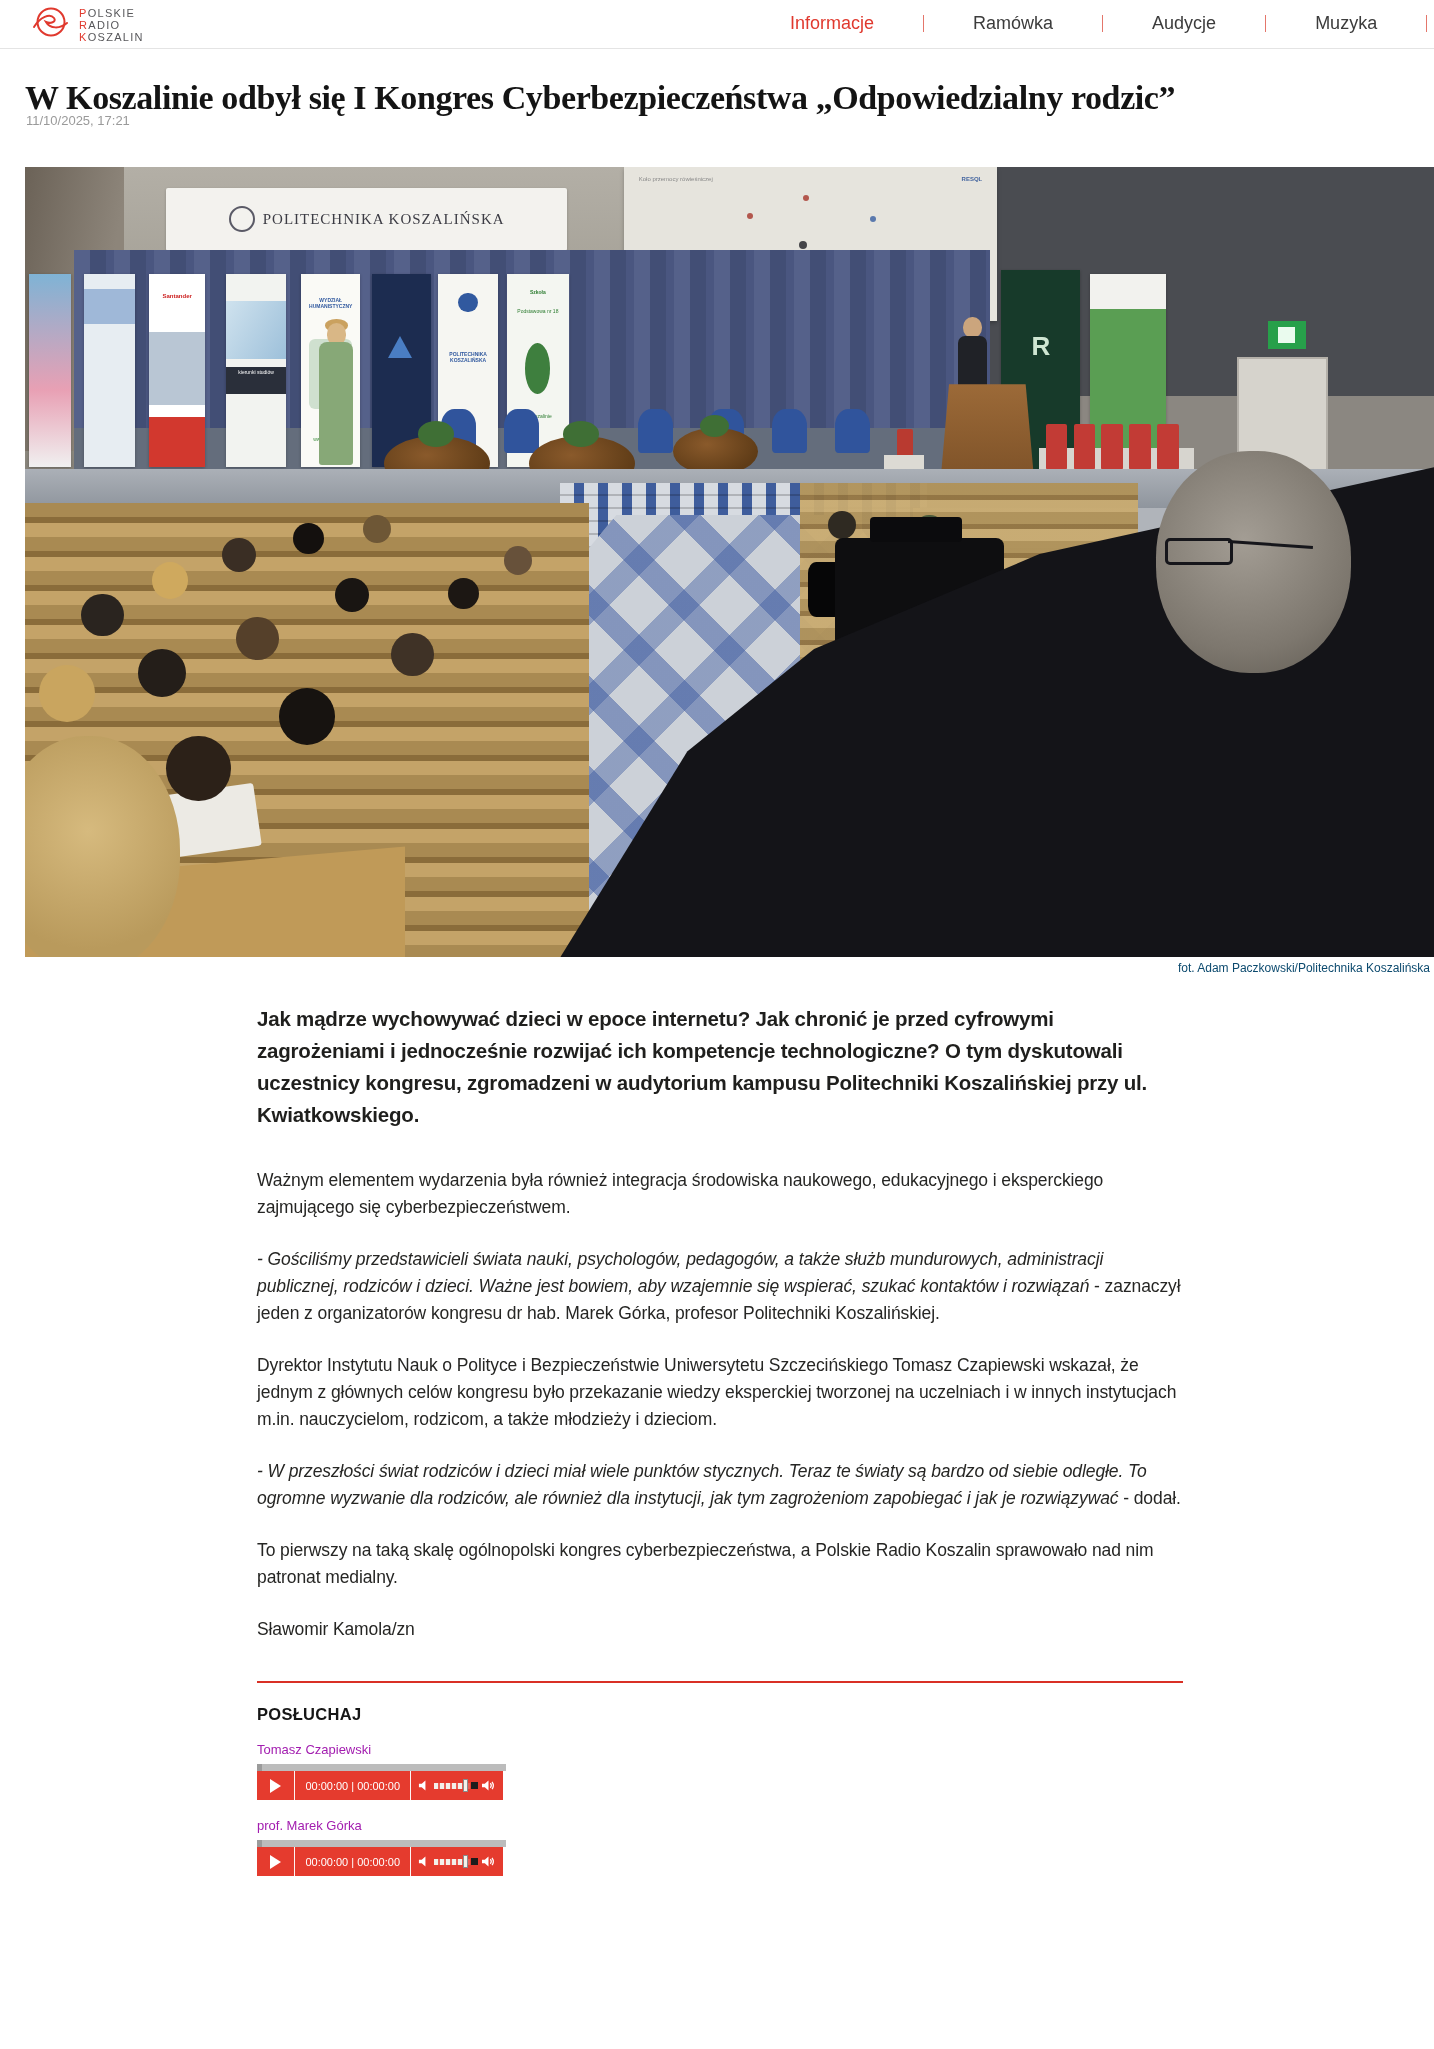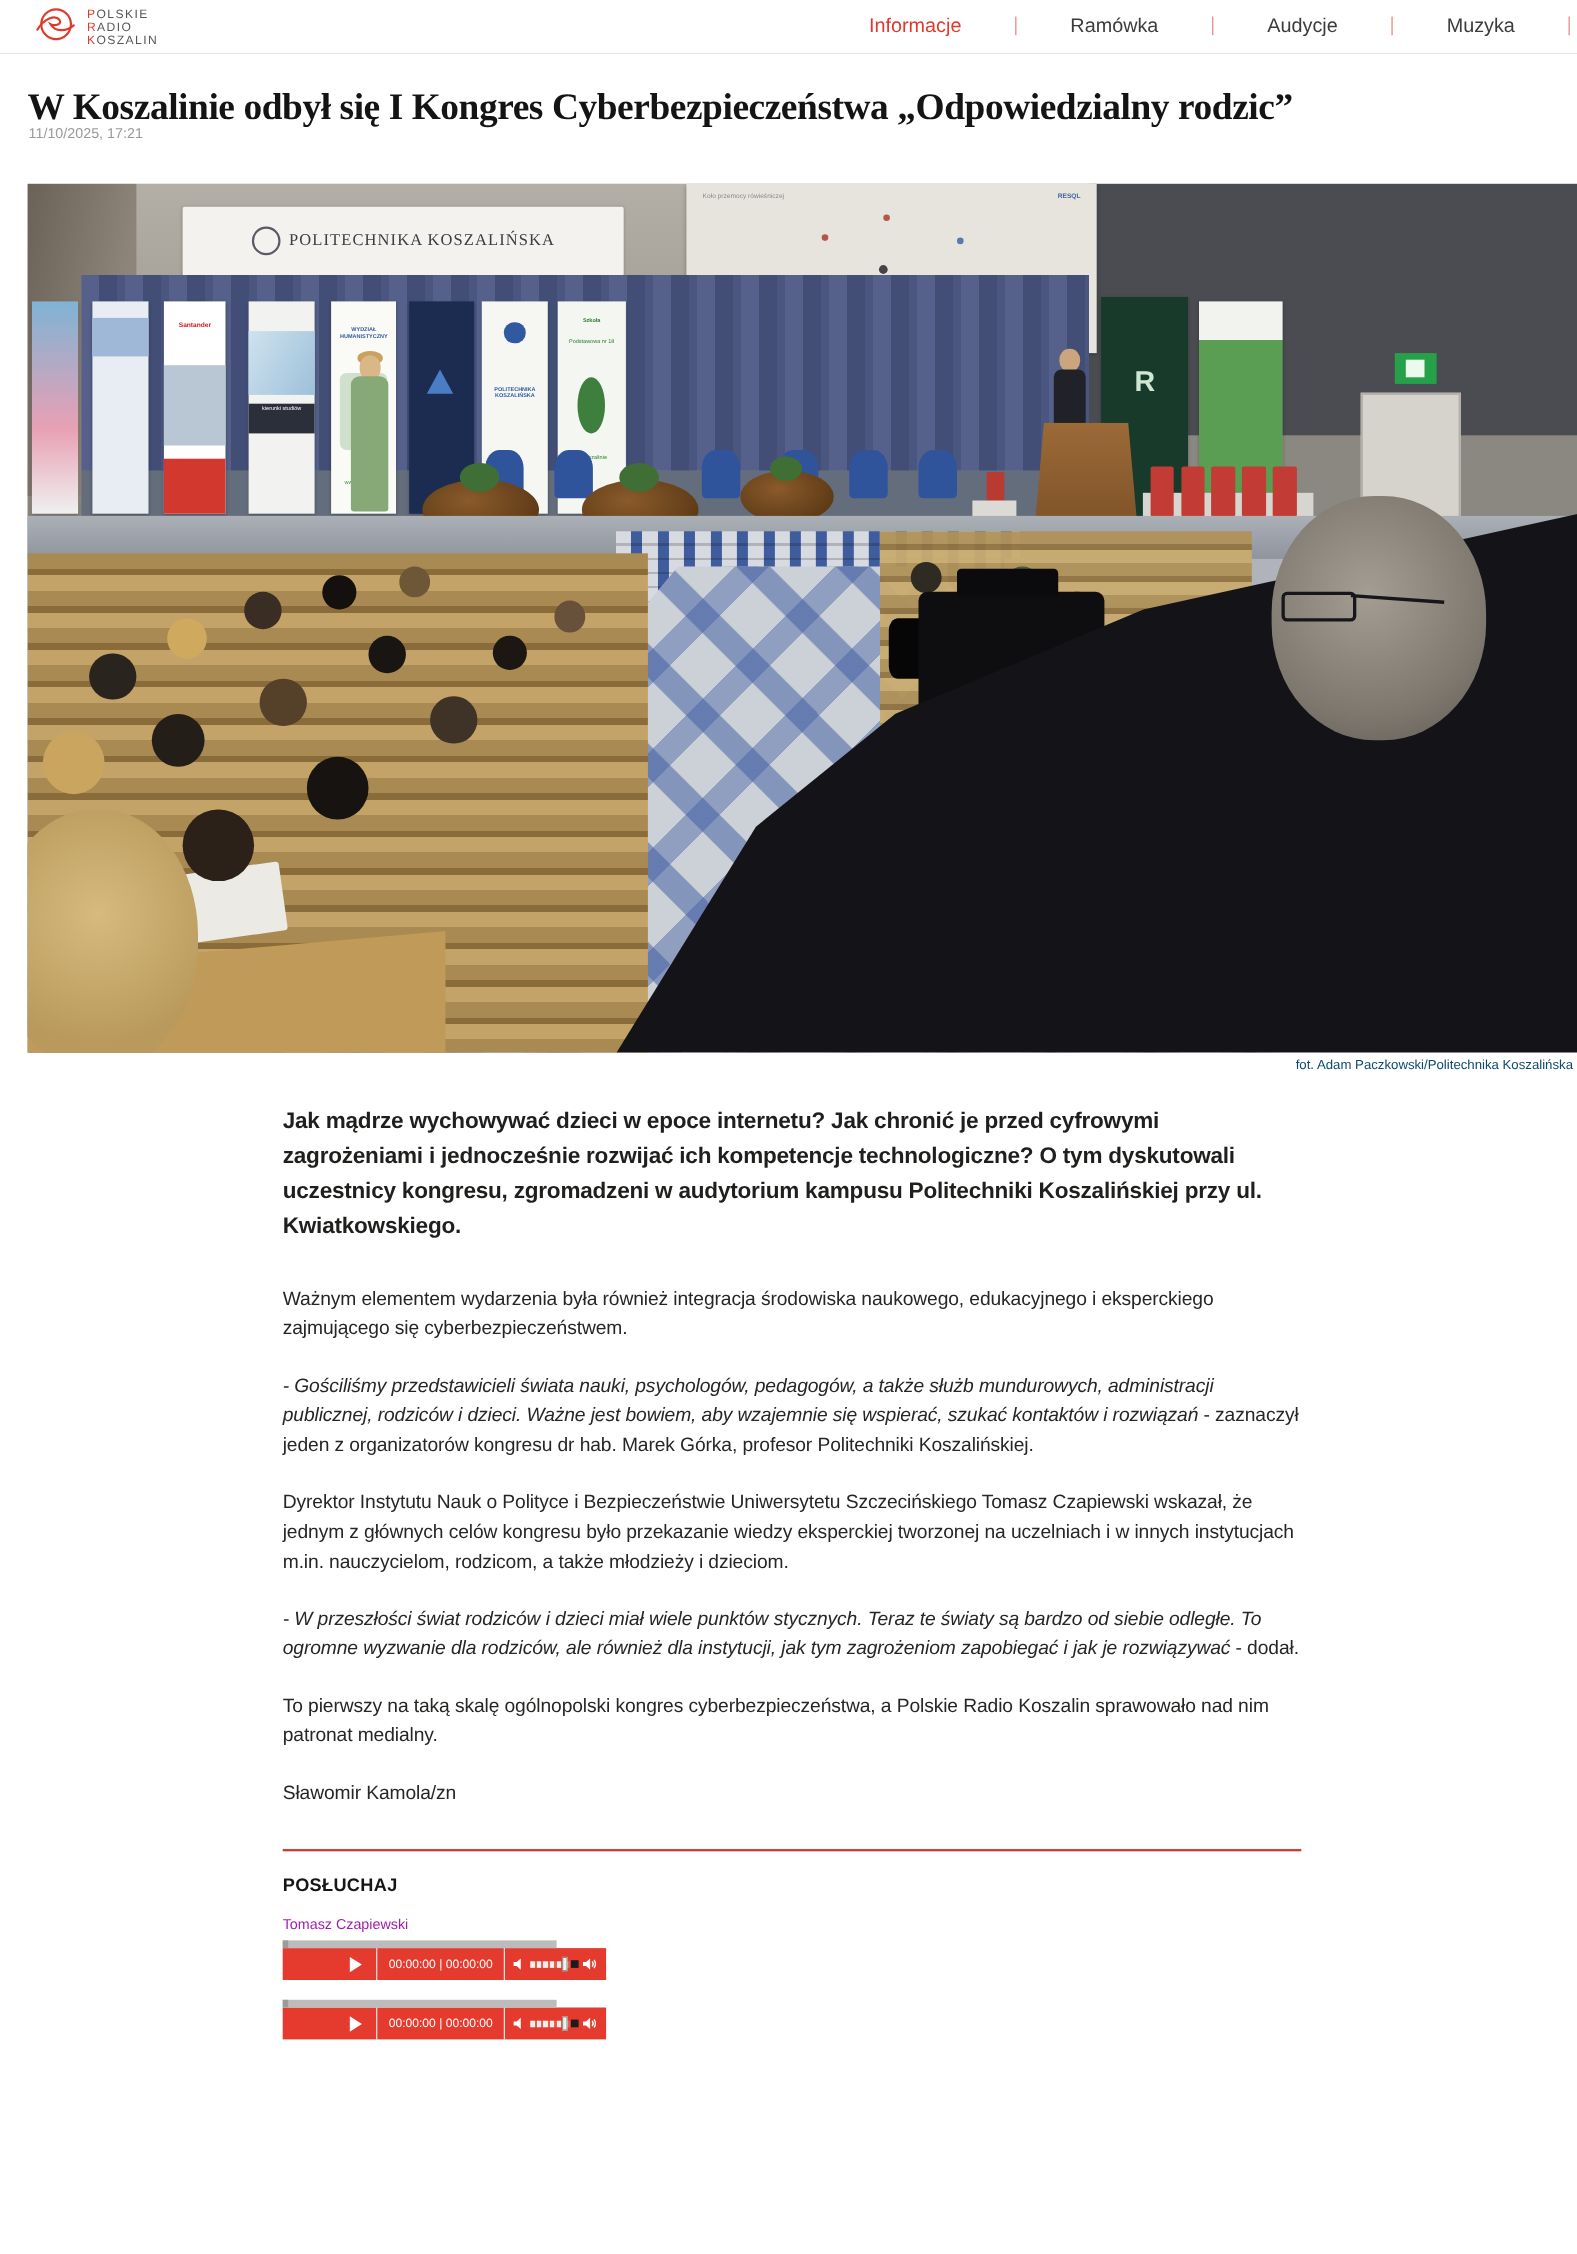--- a/index.html
+++ b/index.html
@@ -85,21 +85,21 @@
   .it{font-style:italic;}
   .author{margin-top:2px;}
   .divider{margin-top:38px;width:926px;height:0;border-top:2px solid #d93025;}
   .listen-heading{margin-top:22px;font-size:16.5px;font-weight:bold;color:#161616;letter-spacing:.3px;}
 
   
   .player-block{margin-top:18px;}
   .player-label{font-size:13px;color:#a21caf;margin-bottom:7px;}
   .player-track{width:249px;height:7px;background:#bcbcbc;position:relative;cursor:pointer;}
   .player-track-cap{position:absolute;left:0;top:0;width:5px;height:7px;background:#9b9b9b;}
-  .player-bar{width:246px;height:29px;background:#e53b2e;display:flex;align-items:stretch;padding-left:48px;}
+  .player-bar{width:246px;height:29px;background:#e53b2e;display:flex;align-items:stretch;}
   .play-btn{width:38px;display:flex;align-items:center;justify-content:center;border-right:1px solid rgba(255,255,255,.95);cursor:pointer;}
   .play-tri{width:0;height:0;border-left:11px solid #fff;border-top:7px solid rgba(0,0,0,0);border-bottom:7px solid rgba(0,0,0,0);}
   .time{display:flex;align-items:center;padding:0 10px;font-size:11px;color:#fff;border-right:1px solid rgba(255,255,255,.95);white-space:nowrap;}
   .vol-zone{flex:1;display:flex;align-items:center;padding:0 7px;gap:3px;}
   .ticks{display:inline-block;width:36px;height:6px;background:repeating-linear-gradient(90deg,#f3f0ea 0 4px,rgba(255,255,255,.18) 4px 6px);}
   .handle{display:inline-block;width:5px;height:13px;background:#f4f1ea;border:1px solid #8a8a8a;margin-left:-10px;box-sizing:border-box;}
   .sq{display:inline-block;width:7px;height:7px;background:#1c1c1c;}
   .spk{flex:none;}
 </style>
 </head>
@@ -315,20 +315,21 @@
               <span class="sq"></span>
               <svg class="spk" viewBox="0 0 16 14" width="15" height="13">
                 <polygon points="1,5 4,5 8,1.5 8,12.5 4,9 1,9" fill="#ffffff"></polygon>
                 <path d="M10 4.5 Q12 7 10 9.5" stroke="#ffffff" stroke-width="1.3" fill="none"></path>
                 <path d="M11.8 3 Q14.6 7 11.8 11" stroke="#ffffff" stroke-width="1.3" fill="none"></path>
               </svg>
             </div>
           </div>
         </div>
         <div class="player-block">
+          <div class="player-label">prof. Marek Górka</div>
           <div class="player-track">
             <div class="player-track-cap"></div>
           </div>
           <div class="player-bar">
             <div class="play-btn">
               <span class="play-tri"></span>
             </div>
             <div class="time">00:00:00 | 00:00:00</div>
             <div class="vol-zone">
               <svg class="spk" viewBox="0 0 14 14" width="13" height="13">

